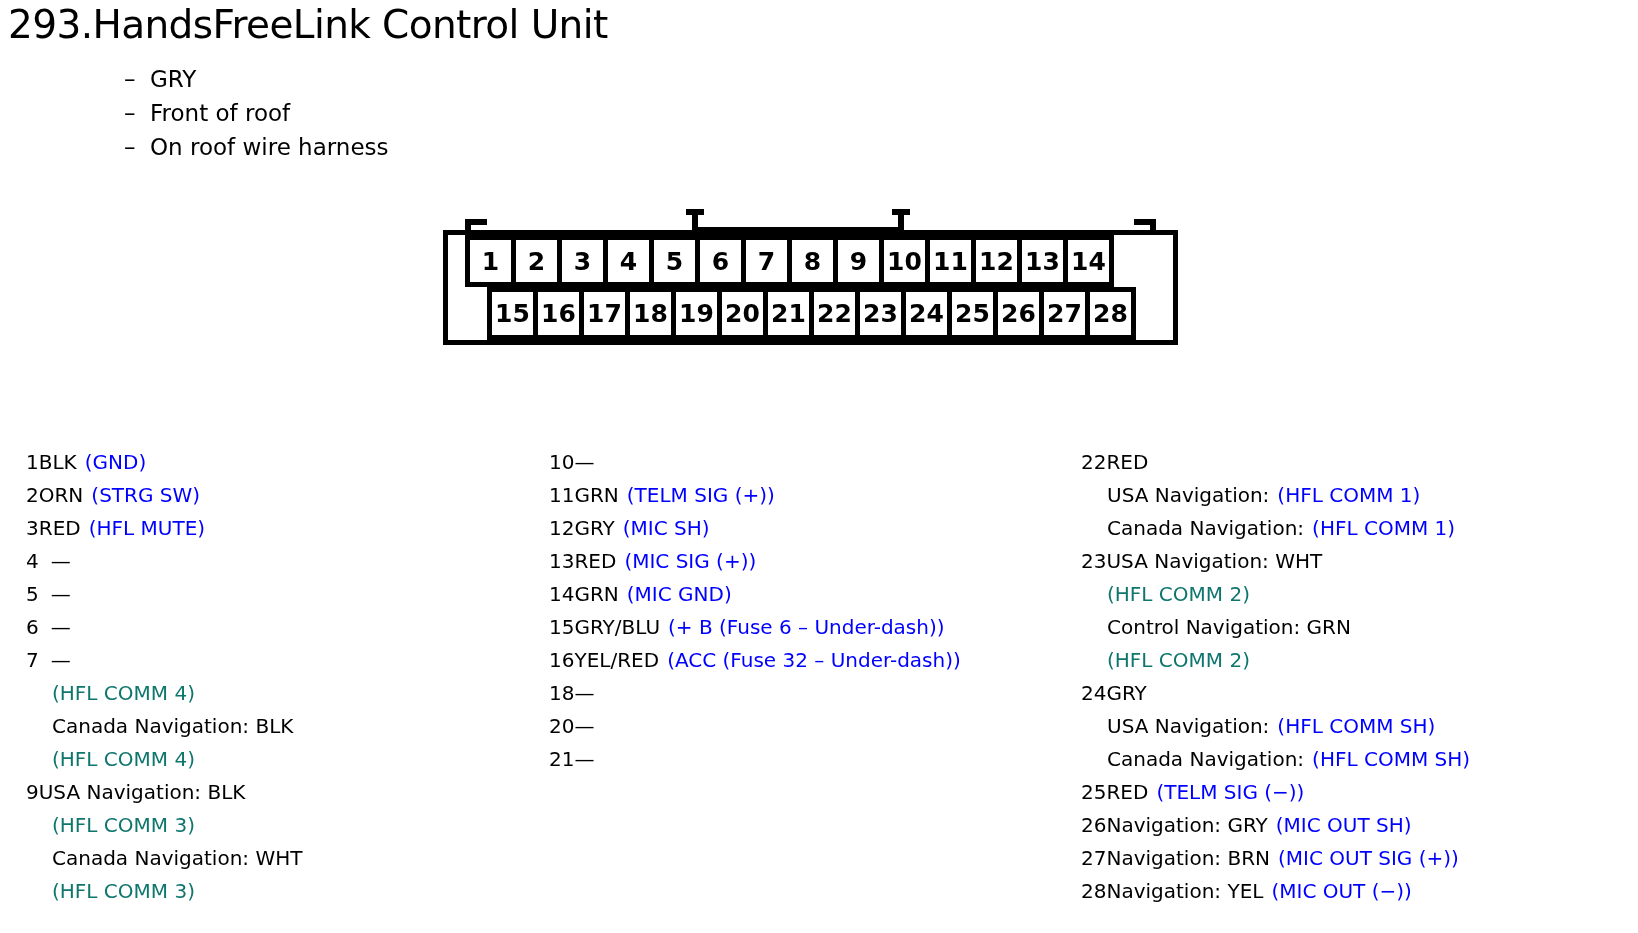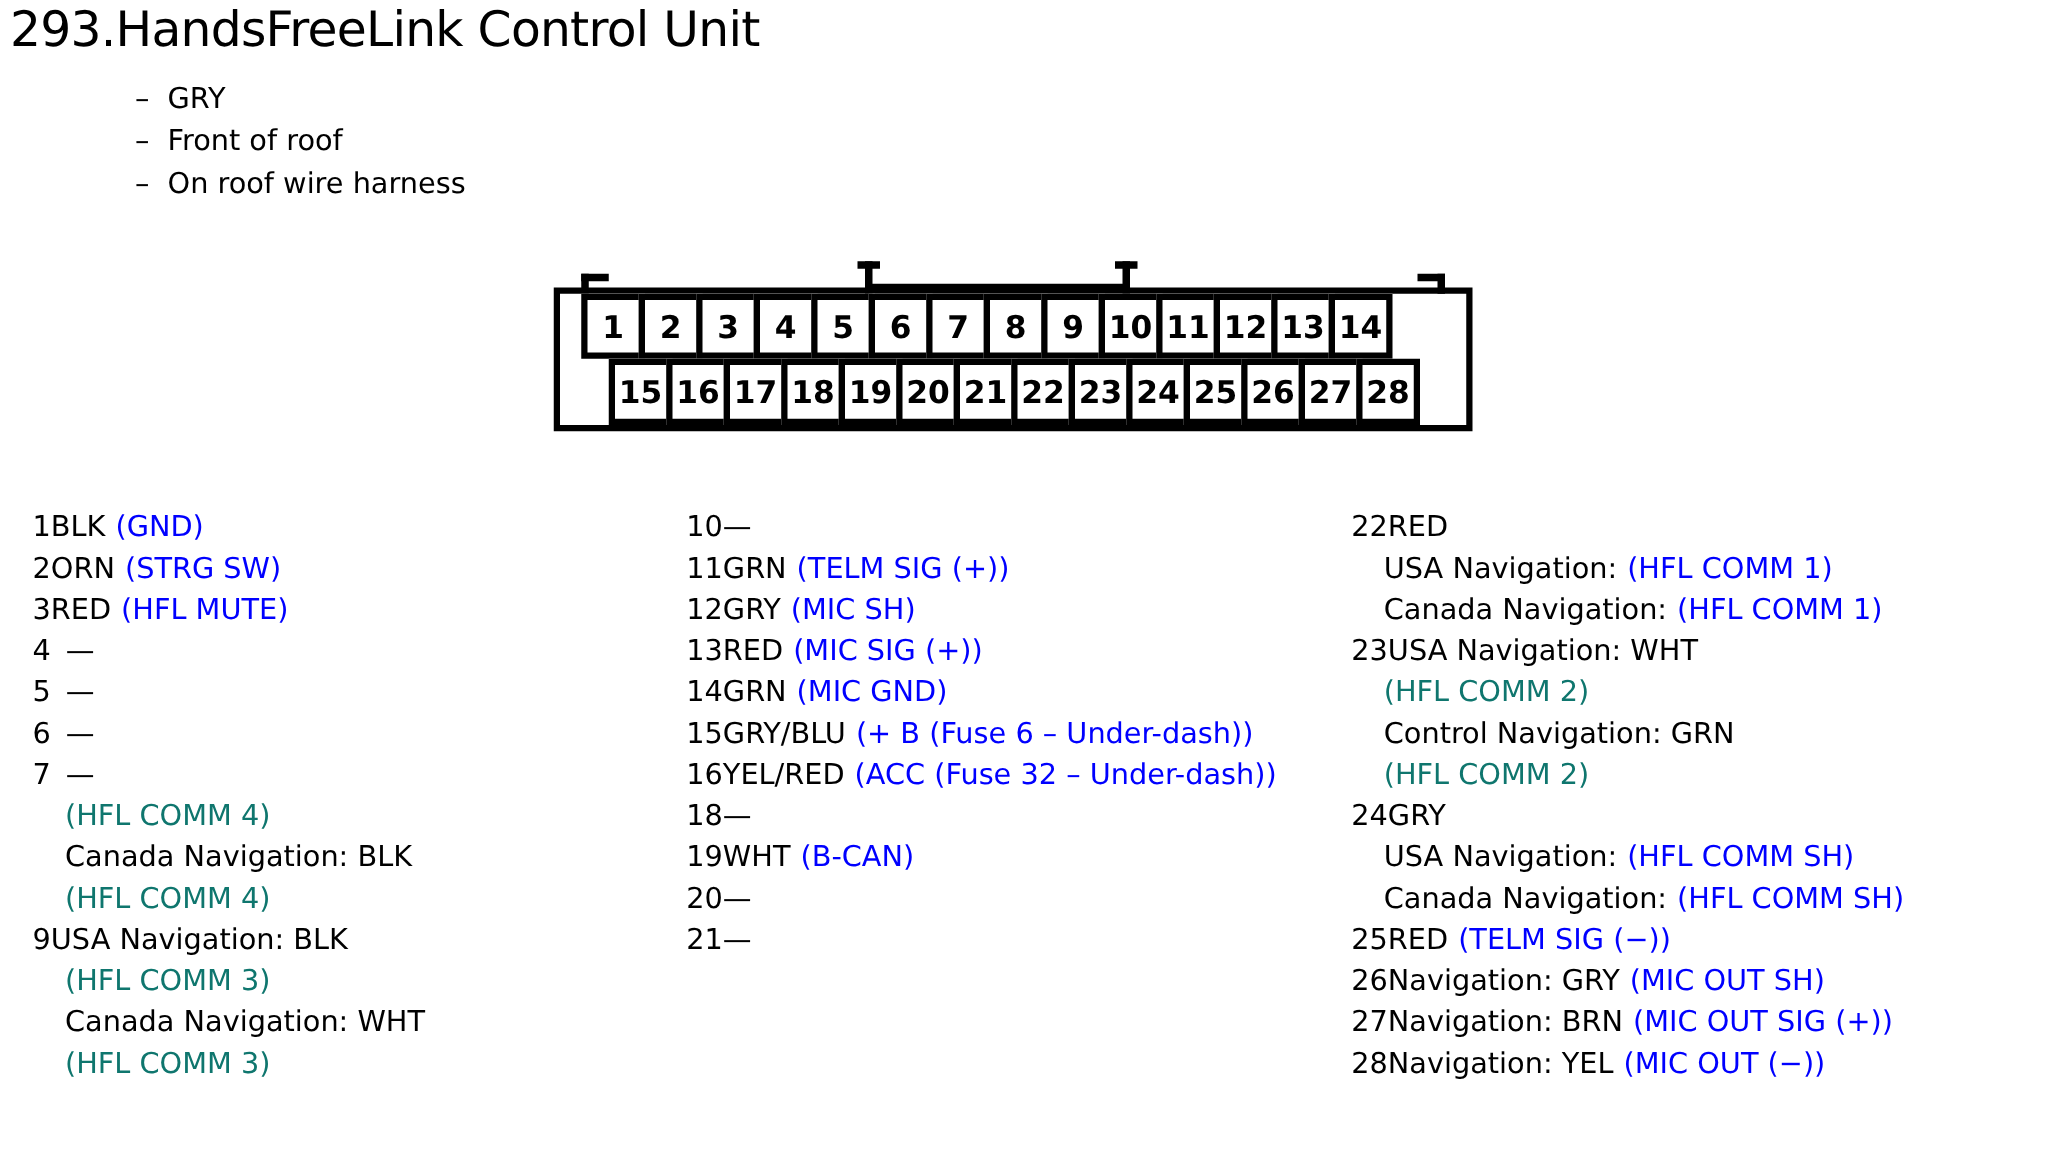--- a/index.html
+++ b/index.html
@@ -21,21 +21,21 @@
     position: absolute;
     left: 8px;
     top: 2px;
     font-size: 39px;
     font-weight: normal;
     letter-spacing: -0.6px;
     white-space: nowrap;
   }
   #subtitle-list {
     position: absolute;
-    left: 108px;
+    left: 124px;
     top: 62px;
     font-size: 23px;
     line-height: 34px;
   }
   .subtitle-row {
     white-space: nowrap;
   }
   .subtitle-dash {
     display: inline-block;
     width: 26px;
@@ -136,22 +136,23 @@
     justify-content: center;
     line-height: 1;
   }
   #pin-row-bottom .pin-cell {
     height: 53px;
   }
 
   
   .legend-col {
     position: absolute;
-    font-size: 23px;
+    font-size: 20px;
     line-height: 33px;
+    margin-top: 40px;
   }
   #legend-col-1 { left: 26px;   top: 406px; width: 520px; }
   #legend-col-2 { left: 549px;  top: 406px; width: 540px; }
   #legend-col-3 { left: 1081px; top: 406px; width: 560px; }
 
   .pin-entry {
     white-space: nowrap;
   }
   .pin-line {
     white-space: nowrap;
@@ -289,23 +290,20 @@
     <div class="pin-entry">
       <div class="pin-line"><span>15</span><span>GRY/BLU</span><span class="sig-pad">(+ B (Fuse 6 – Under-dash))</span></div>
     </div>
     <div class="pin-entry">
       <div class="pin-line"><span>16</span><span>YEL/RED</span><span class="sig-pad">(ACC (Fuse 32 – Under-dash))</span></div>
     </div>
     <div class="pin-entry">
       <div class="pin-line"><span>18</span><span>—</span></div>
     </div>
     <div class="pin-entry">
-      <div class="pin-line"><span>19</span><span>WHT</span><span class="sig-pad">(B-CAN)</span></div>
-    </div>
-    <div class="pin-entry">
       <div class="pin-line"><span>20</span><span>—</span></div>
     </div>
     <div class="pin-entry">
       <div class="pin-line"><span>21</span><span>—</span></div>
     </div>
   </div>
 <div class="legend-col" id="legend-col-3">
     <div class="pin-entry">
       <div class="pin-line"><span>22</span><span>RED</span></div>
       <div class="pin-line indent"><span>USA Navigation:</span><span class="sig-pad">(HFL COMM 1)</span></div>

